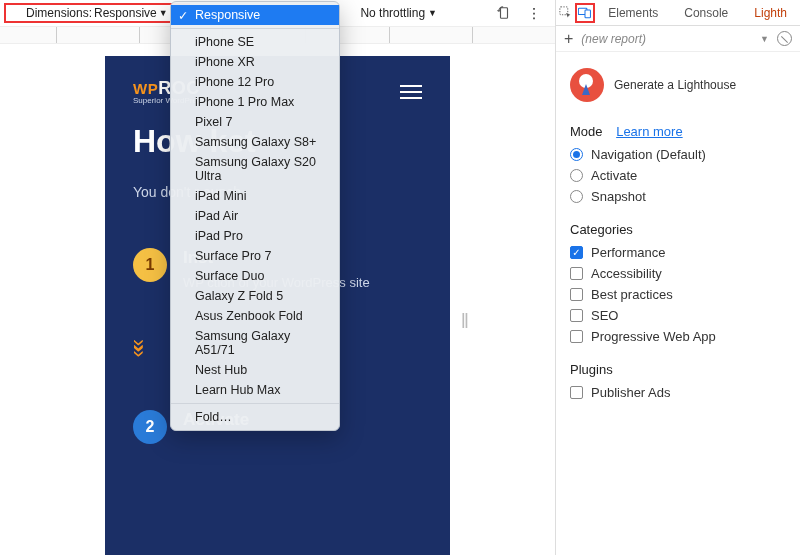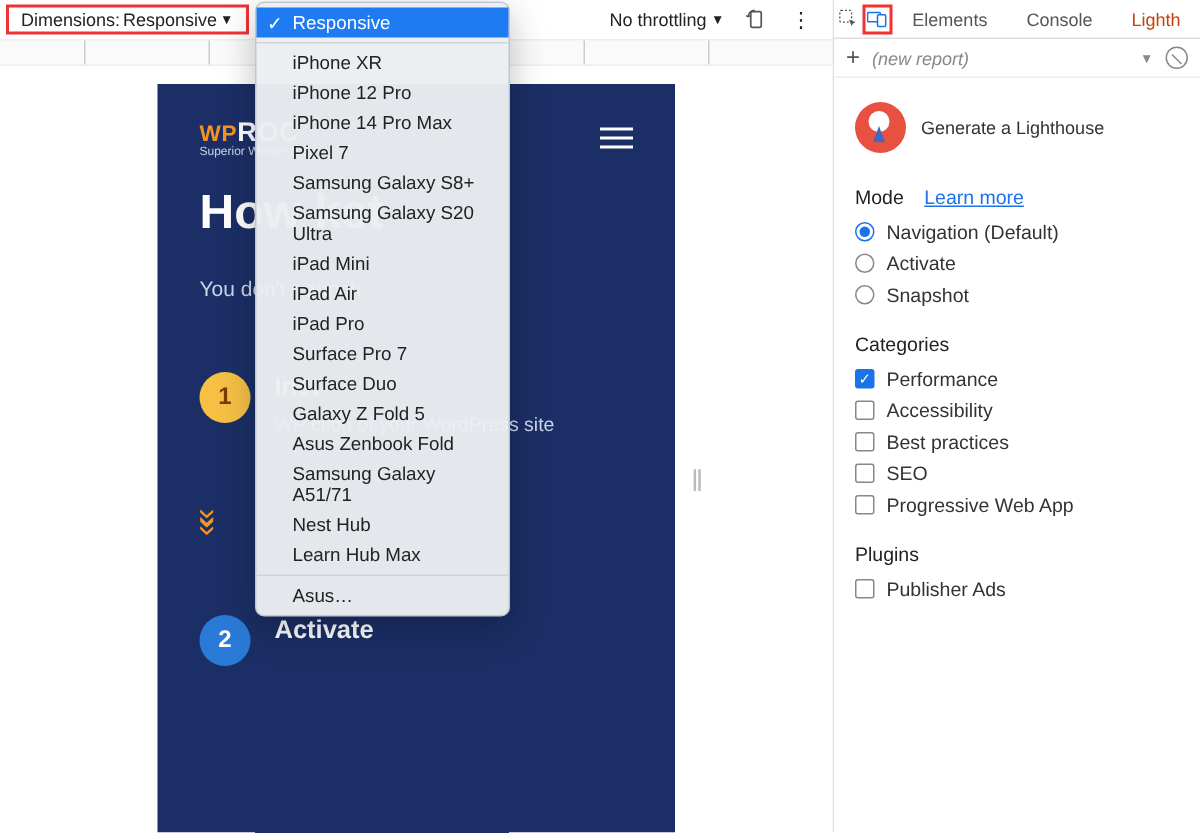--- a/index.html
+++ b/index.html
@@ -2,24 +2,24 @@
 <html><head>
 <meta charset="utf-8">
 <style>
 * { margin:0; padding:0; box-sizing:border-box; font-family:-apple-system,BlinkMacSystemFont,"Segoe UI",Arial,sans-serif; }
 body { width:800px; height:555px; background:#fff; display:flex; overflow:hidden; font-size:13px; color:#333; }
 .left { flex:1; display:flex; flex-direction:column; position:relative; }
 .right { width:245px; border-left:1px solid #ddd; display:flex; flex-direction:column; }
 
 
 .dev-toolbar { height:26px; background:#fff; display:flex; align-items:center; padding:0 4px; font-size:12px; color:#222; gap:2px; }
-.dim-box { border:2px solid #e33; padding:1px 8px; display:flex; align-items:center; gap:2px; }
+.dim-box { border:2px solid #e33; padding:1px 20px; display:flex; align-items:center; gap:2px; }
 .caret { font-size:9px; }
 .tb-spacer { flex:1; }
-.tb-item { padding:0 6px; display:flex; align-items:center; gap:3px; cursor:pointer; }
+.tb-item { padding:0 6px; display:flex; align-items:center; gap:3px; cursor:pointer;margin-left:46px; }
 .rot-icon svg { width:14px; height:14px; }
 .dots { font-size:14px; letter-spacing:2px; padding:0 8px; }
 
 
 .ruler { height:18px; background:#fafafa; border-top:1px solid #eee; border-bottom:1px solid #eee; position:relative; }
 .ruler span { position:absolute; top:0; bottom:0; border-left:1px solid #ccc; }
 
 
 .vp-area { flex:1; background:#fff; display:flex; justify-content:center; padding-top:12px; position:relative; }
 .site { width:345px; background:#1b2f66; color:#fff; padding:22px 28px; display:flex; flex-direction:column; gap:18px; overflow:hidden; }
@@ -142,38 +142,39 @@
           <h3>Activate</h3>
         </div>
       </div>
     </div>
     <div class="handle">‖</div>
   </div>
 
   <div class="dd" id="device-menu">
       <div class="opt sel">Responsive</div>
       <hr>
+      <div class="opt">iPhone SE</div>
       <div class="opt">iPhone XR</div>
       <div class="opt">iPhone 12 Pro</div>
-      <div class="opt">iPhone 14 Pro Max</div>
+      <div class="opt">iPhone 1 Pro Max</div>
       <div class="opt">Pixel 7</div>
       <div class="opt">Samsung Galaxy S8+</div>
       <div class="opt">Samsung Galaxy S20 Ultra</div>
       <div class="opt">iPad Mini</div>
       <div class="opt">iPad Air</div>
       <div class="opt">iPad Pro</div>
       <div class="opt">Surface Pro 7</div>
       <div class="opt">Surface Duo</div>
       <div class="opt">Galaxy Z Fold 5</div>
       <div class="opt">Asus Zenbook Fold</div>
       <div class="opt">Samsung Galaxy A51/71</div>
       <div class="opt">Nest Hub</div>
       <div class="opt">Learn Hub Max</div>
       <hr>
-      <div class="opt">Asus…</div>
+      <div class="opt">Fold…</div>
     </div>
 </div>
 
 <div class="right">
   <div class="r-tabs">
     <div class="ibox">
       <svg viewBox="0 0 16 16">
           <rect x="1" y="1" width="9" height="9" rx="1" fill="none" stroke="#555" stroke-dasharray="1.5 1.5"></rect>
           <path d="M8 8l5 2-2 1-1 2z" fill="#555"></path>
         </svg>

